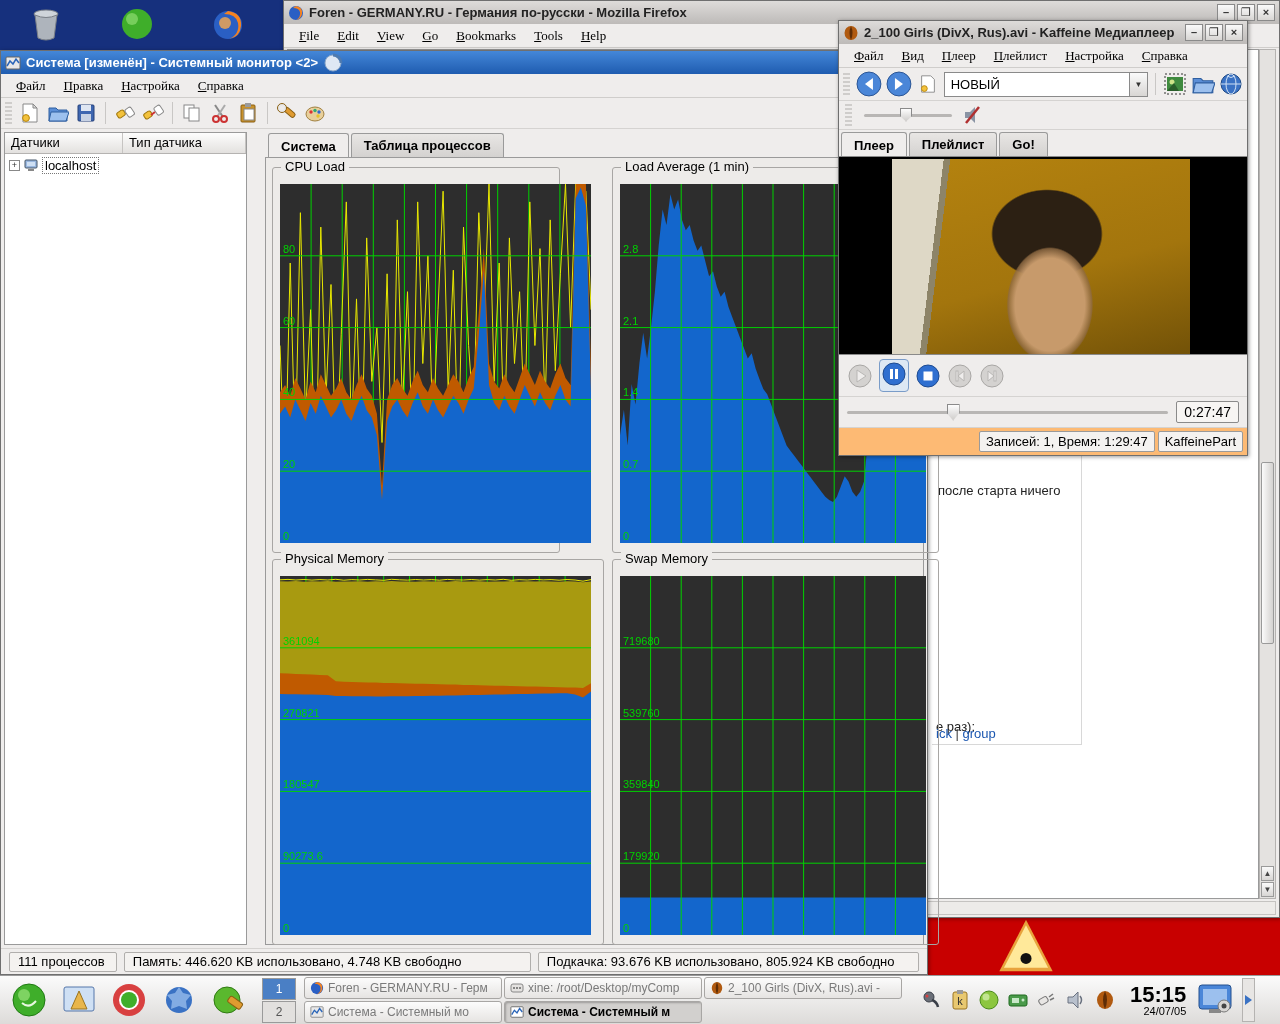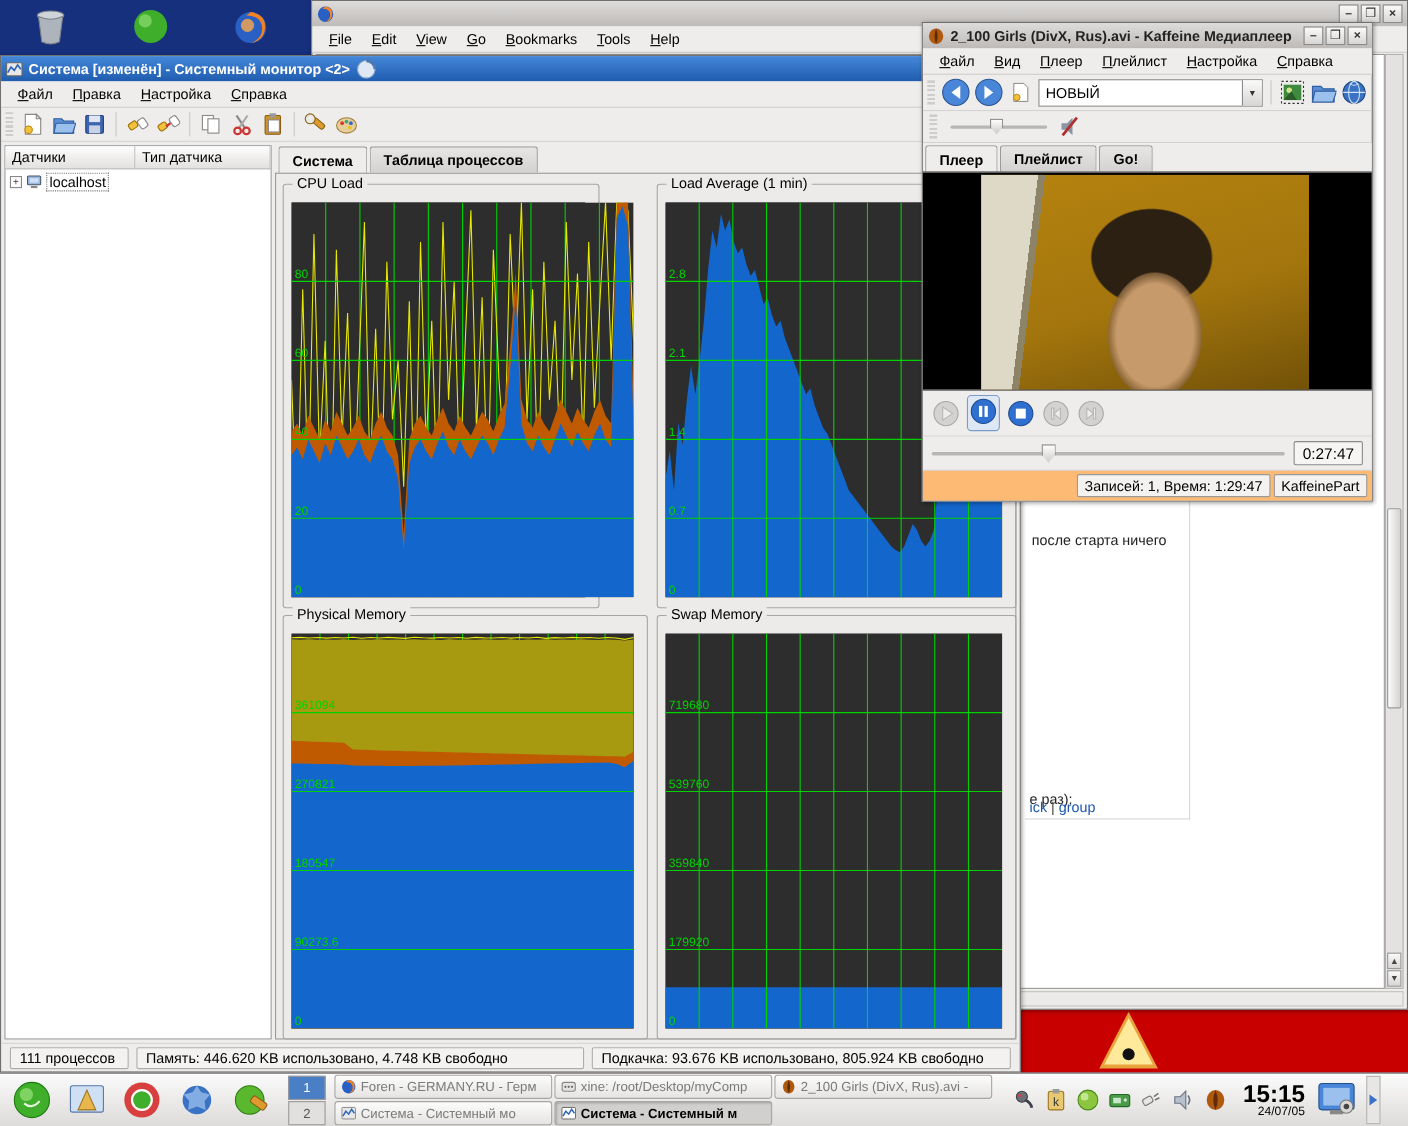--- a/index.html
+++ b/index.html
@@ -16,29 +16,29 @@
   
   .win{position:absolute;background:#efedec;border:1px solid #6f6f6f;box-shadow:1px 1px 4px rgba(0,0,0,.4);}
   .tb{height:23px;display:flex;align-items:center;padding:0 4px;gap:5px;overflow:hidden;}
   .tb.active{background:linear-gradient(#4487d8,#1f5cb0);color:#fff;text-align:center;}
   .tb.inactive{background:linear-gradient(#dedcda,#bdbab8);color:#222;}
   .tb .t{font-weight:bold;font-size:13px;white-space:nowrap;}
   .tbtns{margin-left:auto;display:flex;gap:2px;}
   .tbtn{width:18px;height:17px;border:1px solid #8a8a8a;background:linear-gradient(#fafafa,#d8d6d4);
     font-size:11px;line-height:15px;text-align:center;color:#333;font-weight:bold;}
   .menubar{height:24px;background:#efedec;border-bottom:1px solid #cfcdcb;display:flex;align-items:center;padding-left:6px;}
-  .mi{display:inline-block;padding:3px 9px;white-space:nowrap;}
+  .mi{display:inline-block;padding:3px 9px;white-space:nowrap;font-family:Liberation Serif, serif;}
   .mi::first-letter{text-decoration:underline;}
   .toolbar{display:flex;align-items:center;gap:4px;padding:3px 4px;border-bottom:1px solid #d5d3d1;}
   .handle{width:7px;height:22px;background:repeating-linear-gradient(180deg,#cfcdcb 0 2px,#efedec 2px 4px);margin-right:2px;}
   .tsep{width:1px;height:22px;background:#c9c7c5;margin:0 3px;}
   .ticon{width:24px;height:24px;display:flex;align-items:center;justify-content:center;}
   
   .ksg{left:0;top:50px;width:928px;height:925px;display:flex;flex-direction:column;}
-  .ksg-body{flex:1;display:flex;padding:3px;gap:3px;min-height:0;}
+  .ksg-body{flex:1;display:flex;padding:3px;gap:18px;min-height:0;}
   .sensor-panel{width:243px;background:#fff;border:1px solid #9a9a9a;display:flex;flex-direction:column;}
   .cols{display:flex;height:21px;background:linear-gradient(#fdfdfd,#e3e1df);border-bottom:1px solid #b5b3b1;}
   .col{padding:2px 6px;border-right:1px solid #c6c4c2;font-size:13px;}
   .tree{padding:2px 2px;}
   .titem{display:flex;align-items:center;gap:4px;padding:1px 2px;}
   .expander{width:11px;height:11px;border:1px solid #888;background:#fff;font-size:9px;line-height:9px;text-align:center;color:#333;}
   .tlabel{border:1px dotted #777;padding:0 2px;}
   .tabzone{flex:1;display:flex;flex-direction:column;min-width:0;}
   .tabsrow{display:flex;align-items:flex-end;height:25px;padding-left:3px;gap:2px;}
   .tab{padding:4px 12px;border:1px solid #9a9a9a;border-bottom:none;border-radius:3px 3px 0 0;
@@ -141,20 +141,21 @@
       <circle cx="31" cy="44" r="6" fill="#111"></circle>
     </svg>
   <div class="desk-strip"></div>
 
   <div class="win ff">
     <div class="tb inactive">
       <svg width="16" height="16" viewBox="0 0 16 16">
           <circle cx="8" cy="8" r="7" fill="#2a5fc4"></circle>
           <path d="M8 1 Q15 2 14 9 Q13 14 8 15 Q13 12 12 7 Q11 3 5 3 Z" fill="#f58220"></path>
         </svg>
+      <span class="t">Foren - GERMANY.RU - Германия по-русски - Mozilla Firefox</span>
       <span class="tbtns">
         <span class="tbtn">–</span>
         <span class="tbtn">❒</span>
         <span class="tbtn">×</span>
       </span>
     </div>
     <div class="menubar">
       <span class="mi">File</span>
       <span class="mi">Edit</span>
       <span class="mi">View</span>

